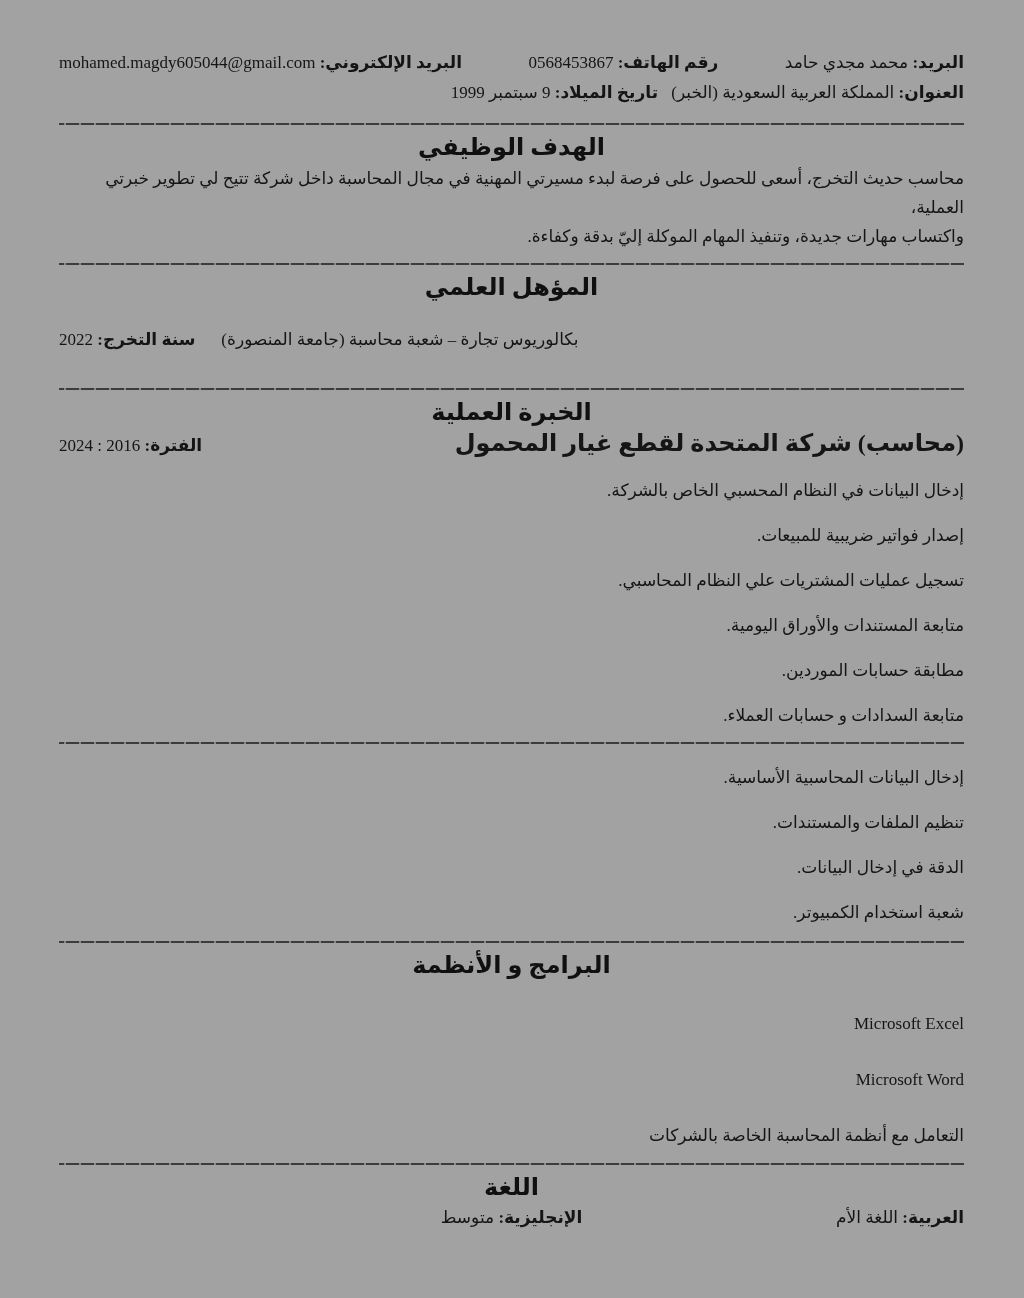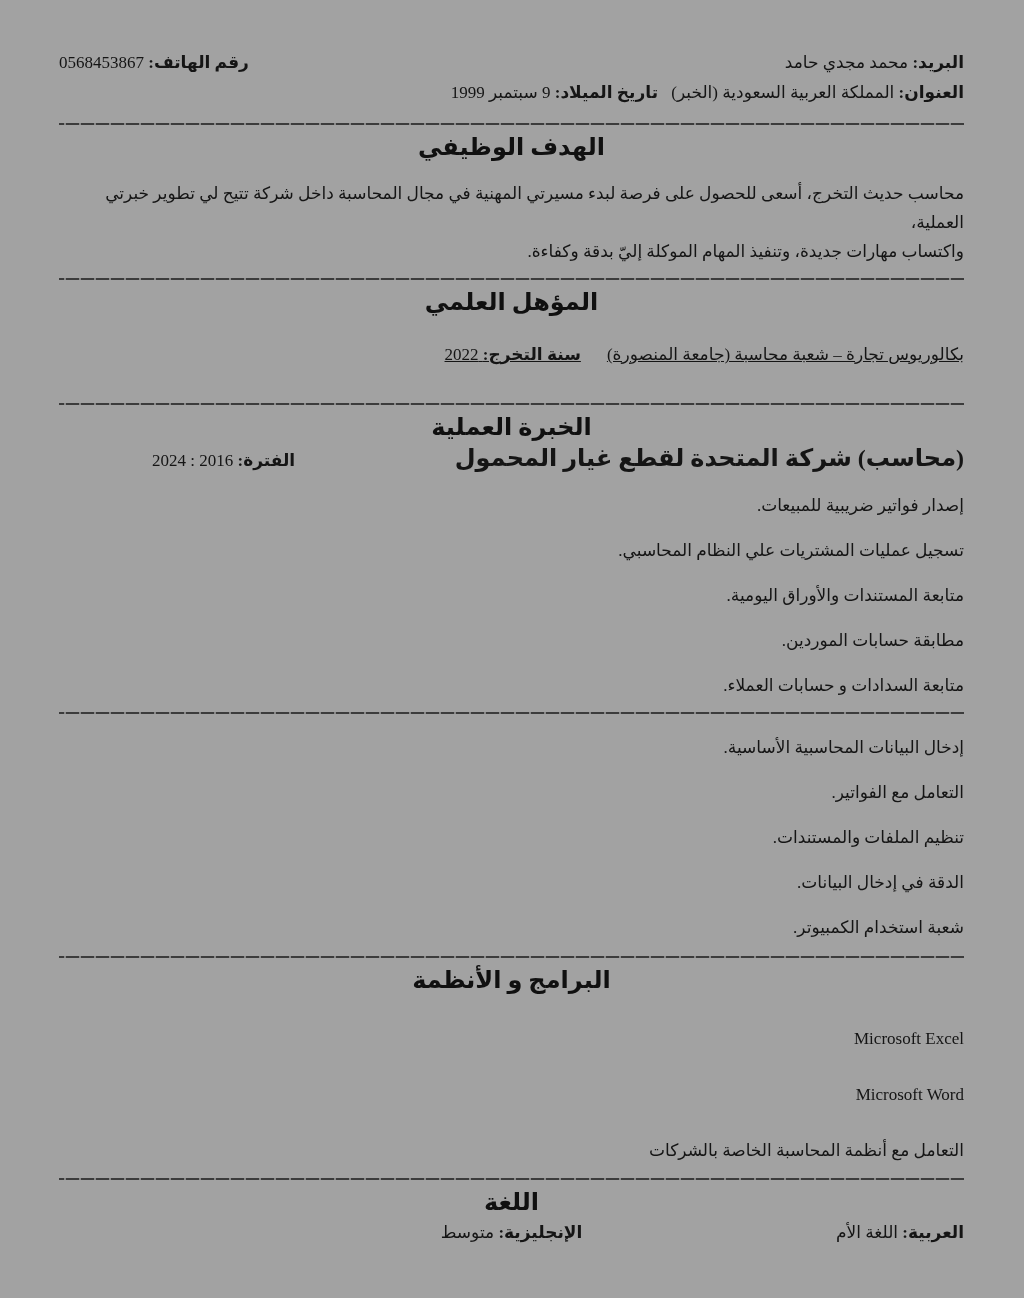--- a/index.html
+++ b/index.html
@@ -27,44 +27,45 @@
   .sep3{margin-top:38px;}
   .sep4{margin-top:15px;}
   .sep5{margin-top:17px;}
   .sep6{margin-top:16px;}
   h2{
     margin:8px 0 0 0;
     text-align:center;
     font-size:24px;font-weight:bold;
     color:#101010;
   }
-  .objective-text{margin-top:18px;text-align:right;line-height:29px;}
-  .edu-line{margin-top:28px;text-align:right;text-decoration:underline;}
+  .objective-text{margin-top:3px;text-align:right;line-height:29px;}
+  .edu-line{margin-top:28px;text-align:left;}
   .gap{display:inline-block;width:26px;}
   .xp-row{display:flex;justify-content:space-between;align-items:baseline;margin-top:3px;}
   .company{font-weight:bold;font-size:24px;}
-  .period{margin-left:93px;white-space:nowrap;}
+  .period{white-space:nowrap;}
   .list > div{margin-top:22px;text-align:right;line-height:23px;}
   .programs > div{padding-left:0;margin-top:33px;text-align:right;padding-right:0;}
   .programs{padding-left:32px;}
   .programs > div{text-align:right;}
   .programs > div{margin-right:0;margin-left:32px;}
   .prog-item{direction:rtl;}
   .lang-row{display:grid;grid-template-columns:1fr 1fr 1fr;margin-top:6px;}
   .lang-ar{justify-self:start;white-space:nowrap;}
   .lang-en{justify-self:center;white-space:nowrap;}
 </style>
 </head>
 <body>
 
 <div class="page">
 
   <div class="hdr-row1">
     <span class="hdr-group"><span class="bl">البريد:</span> <span>محمد مجدي حامد</span></span>
     <span class="hdr-group"><span class="bl">رقم الهاتف:</span> <span>0568453867</span></span>
+    <span class="hdr-group"><span class="bl">البريد الإلكتروني:</span> <span>mohamed.magdy605044@gmail.com</span></span>
   </div>
   <div class="hdr-row2">
     <span class="hdr-group"><span class="bl">العنوان:</span> <span>المملكة العربية السعودية (الخبر)</span></span>
     <span class="hdr-group"><span class="bl">تاريخ الميلاد:</span> <span>9 سبتمبر 1999</span></span>
   </div>
 
   <div class="sep sep1"></div>
   <h2>الهدف الوظيفي</h2>
   <div class="objective-text">
     <div>محاسب حديث التخرج، أسعى للحصول على فرصة لبدء مسيرتي المهنية في مجال المحاسبة داخل شركة تتيح لي تطوير خبرتي العملية،</div>
@@ -77,31 +78,31 @@
     <span>بكالوريوس تجارة – شعبة محاسبة (جامعة المنصورة)</span><span class="gap"></span><span class="bl">سنة التخرج:</span> <span>2022</span>
   </div>
 
   <div class="sep sep3"></div>
   <h2>الخبرة العملية</h2>
   <div class="xp-row">
     <span class="company">(محاسب) شركة المتحدة لقطع غيار المحمول</span>
     <span class="period"><span class="bl">الفترة:</span> <span>2016 : 2024</span></span>
   </div>
   <div class="list">
+    <div>إدخال البيانات في النظام المحسبي الخاص بالشركة.</div>
     <div>إصدار فواتير ضريبية للمبيعات.</div>
     <div>تسجيل عمليات المشتريات علي النظام المحاسبي.</div>
     <div>متابعة المستندات والأوراق اليومية.</div>
     <div>مطابقة حسابات الموردين.</div>
     <div>متابعة السدادات و حسابات العملاء.</div>
   </div>
 
   <div class="sep sep4"></div>
   <div class="list">
     <div>إدخال البيانات المحاسبية الأساسية.</div>
-    <div>التعامل مع الفواتير.</div>
     <div>تنظيم الملفات والمستندات.</div>
     <div>الدقة في إدخال البيانات.</div>
     <div>شعبة استخدام الكمبيوتر.</div>
   </div>
 
   <div class="sep sep5"></div>
   <h2>البرامج و الأنظمة</h2>
   <div class="list programs">
     <div class="prog-item">Microsoft Excel</div>
     <div class="prog-item">Microsoft Word</div>

